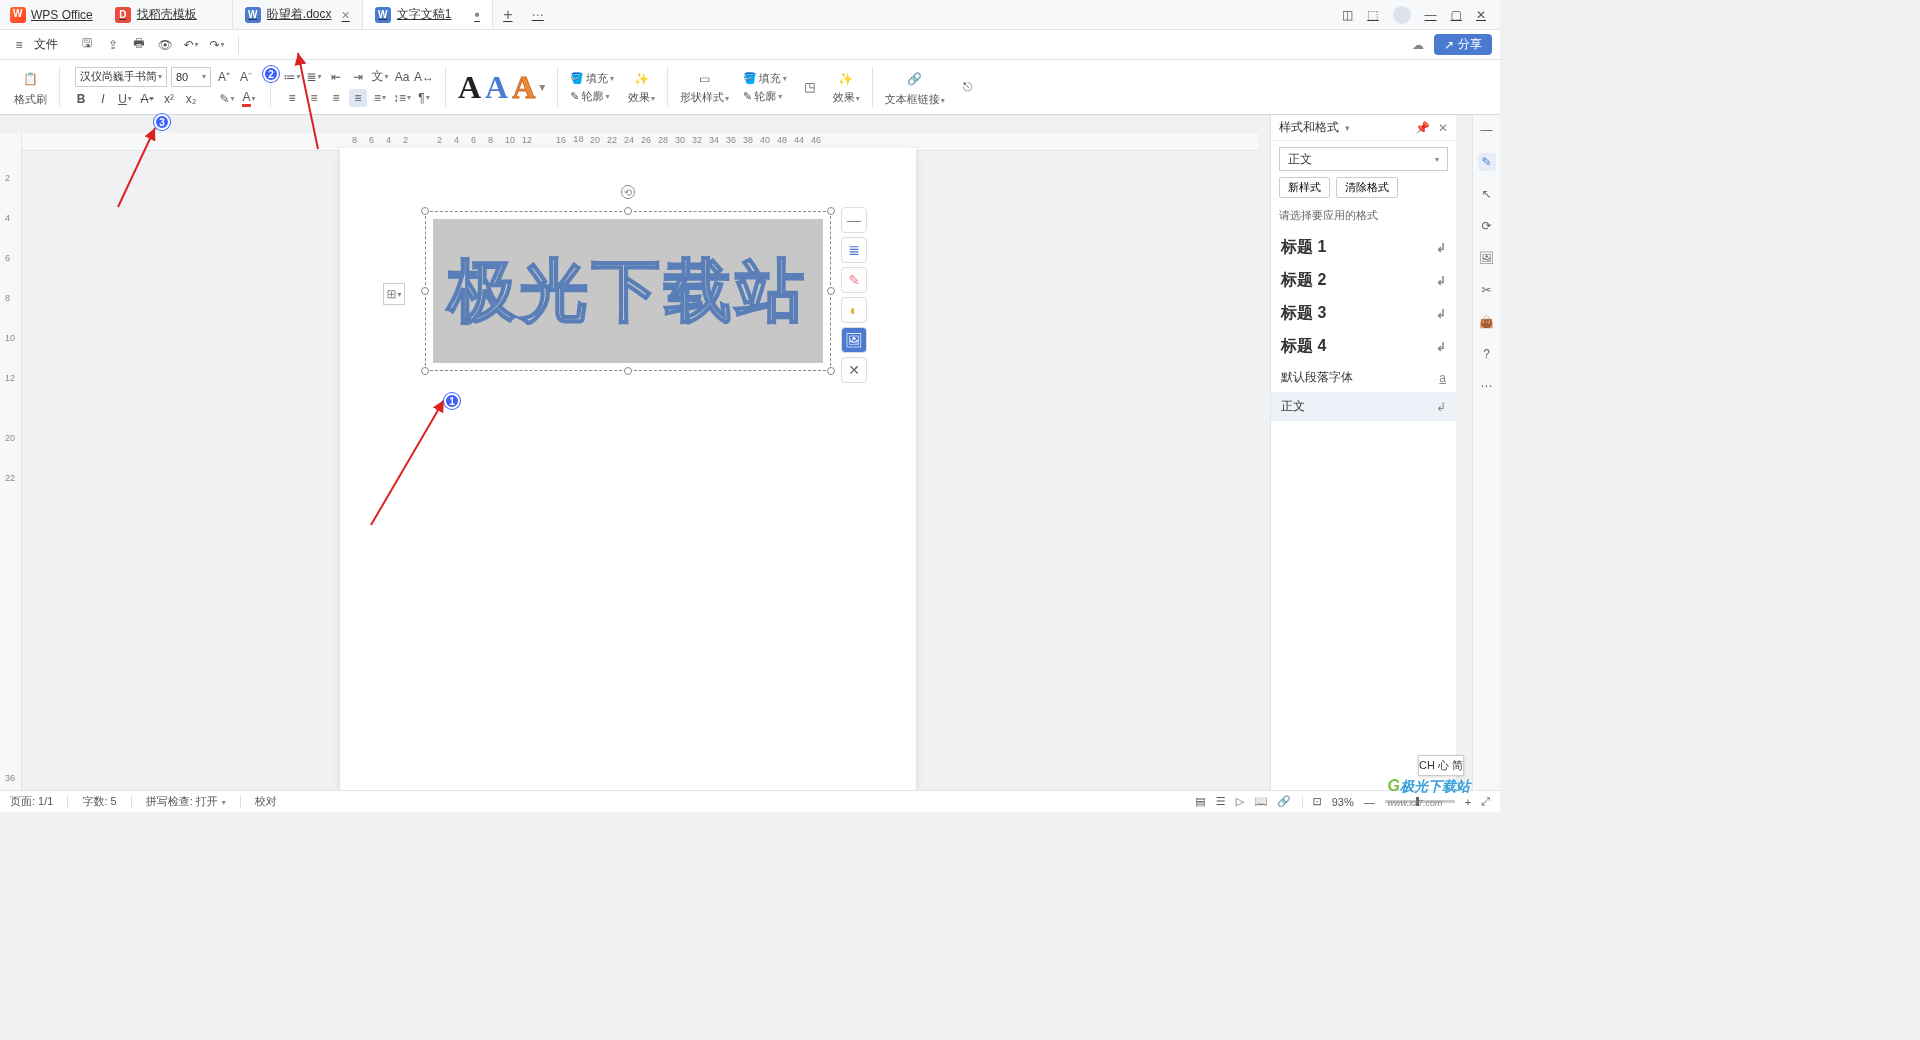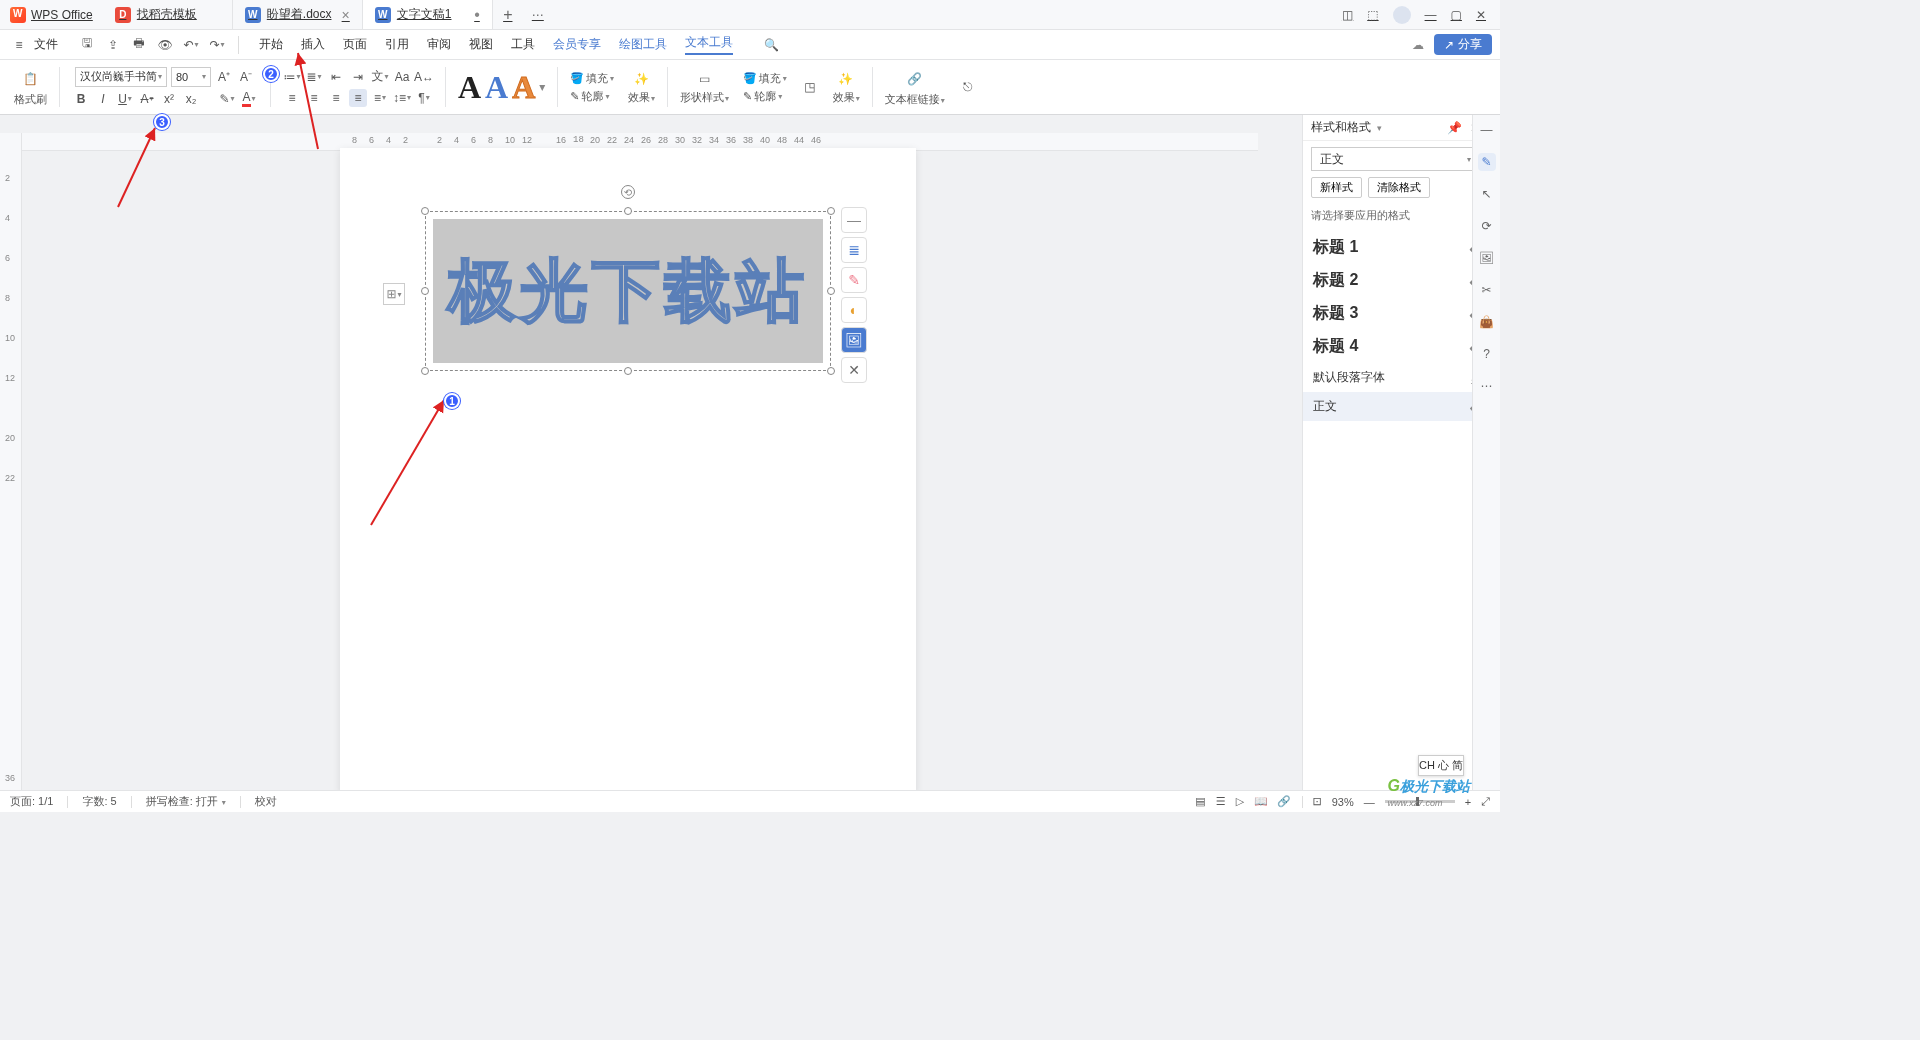--- a/index.html
+++ b/index.html
@@ -75,21 +75,21 @@
   .float-toolbar { position:absolute; right:-36px; top:-4px; width:26px; display:flex; flex-direction:column; gap:4px; }
   .float-toolbar .fb { width:26px; height:26px; border:1px solid #ddd; background:#fff; border-radius:4px; display:flex; align-items:center; justify-content:center; font-size:14px; }
 
   
   .marker { position:absolute; width:16px; height:16px; border-radius:50%; background:#3b5fff; border:2px solid #fff; box-shadow:0 0 0 1px #3b5fff; color:#fff; font-size:10px; font-weight:bold; display:flex; align-items:center; justify-content:center; z-index:30; }
   .arrow { position:absolute; z-index:29; }
 
   
   .right-rail { position:absolute; top:115px; right:0; width:28px; bottom:22px; background:#f7f8fa; border-left:1px solid #e3e4e6; display:flex; flex-direction:column; align-items:center; padding-top:6px; gap:14px; color:#666; }
   .right-rail .ico { width:18px; height:18px; display:flex; align-items:center; justify-content:center; }
-  .side-panel { position:absolute; top:115px; right:12px; width:186px; bottom:22px; background:#fff; border-left:1px solid #e3e4e6; display:flex; flex-direction:column; }
+  .side-panel { position:absolute; top:115px; right:44px; width:186px; bottom:22px; background:#fff; border-left:1px solid #e3e4e6; display:flex; flex-direction:column; }
   .side-hdr { height:26px; display:flex; align-items:center; padding:0 8px; font-size:12px; color:#333; gap:6px; border-bottom:1px solid #eee; }
   .side-hdr .caret { font-size:9px; color:#888; }
   .side-hdr .ctrl { margin-left:auto; display:flex; gap:8px; color:#888; }
   .side-sel { margin:6px 8px; border:1px solid #ccc; height:24px; display:flex; align-items:center; padding:0 8px; justify-content:space-between; }
   .side-btns { display:flex; gap:6px; padding: 0 8px 6px; }
   .side-btns button { border:1px solid #ccc; background:#fff; padding:2px 8px; font-size:11px; border-radius:2px; }
   .side-hint { padding:4px 8px; color:#666; font-size:11px; }
   .style-list { flex:1; overflow:auto; padding: 4px 0; }
   .style-item { padding: 6px 10px; display:flex; align-items:center; justify-content:space-between; }
   .style-item.h { font-weight:bold; font-size:16px; font-family: "SimHei",sans-serif; }
@@ -159,33 +159,20 @@
     <span class="menu-icon">≡</span>
     <span>文件</span>
     <span style="width:10px;"></span>
     <span class="menu-icon">🖫</span>
     <span class="menu-icon">⇪</span>
     <span class="menu-icon">🖶</span>
     <span class="menu-icon">👁</span>
     <span class="menu-icon">↶<span class="caret-sm">▾</span></span>
     <span class="menu-icon">↷<span class="caret-sm">▾</span></span>
     <span class="menu-sep"></span>
-  </div>
-  <div class="menu-items">
-    <span class="menu-item">开始</span>
-    <span class="menu-item">插入</span>
-    <span class="menu-item">页面</span>
-    <span class="menu-item">引用</span>
-    <span class="menu-item">审阅</span>
-    <span class="menu-item">视图</span>
-    <span class="menu-item">工具</span>
-    <span class="menu-item blue">会员专享</span>
-    <span class="menu-item blue">绘图工具</span>
-    <span class="menu-item active">文本工具</span>
-    <span class="menu-icon" style="margin-left:10px;">🔍</span>
   </div>
   <div class="menu-right">
     <span style="color:#888;">☁</span>
     <span class="share-btn">
         <span>↗</span>
         <span>分享</span>
       </span>
   </div>
 </div>
 

